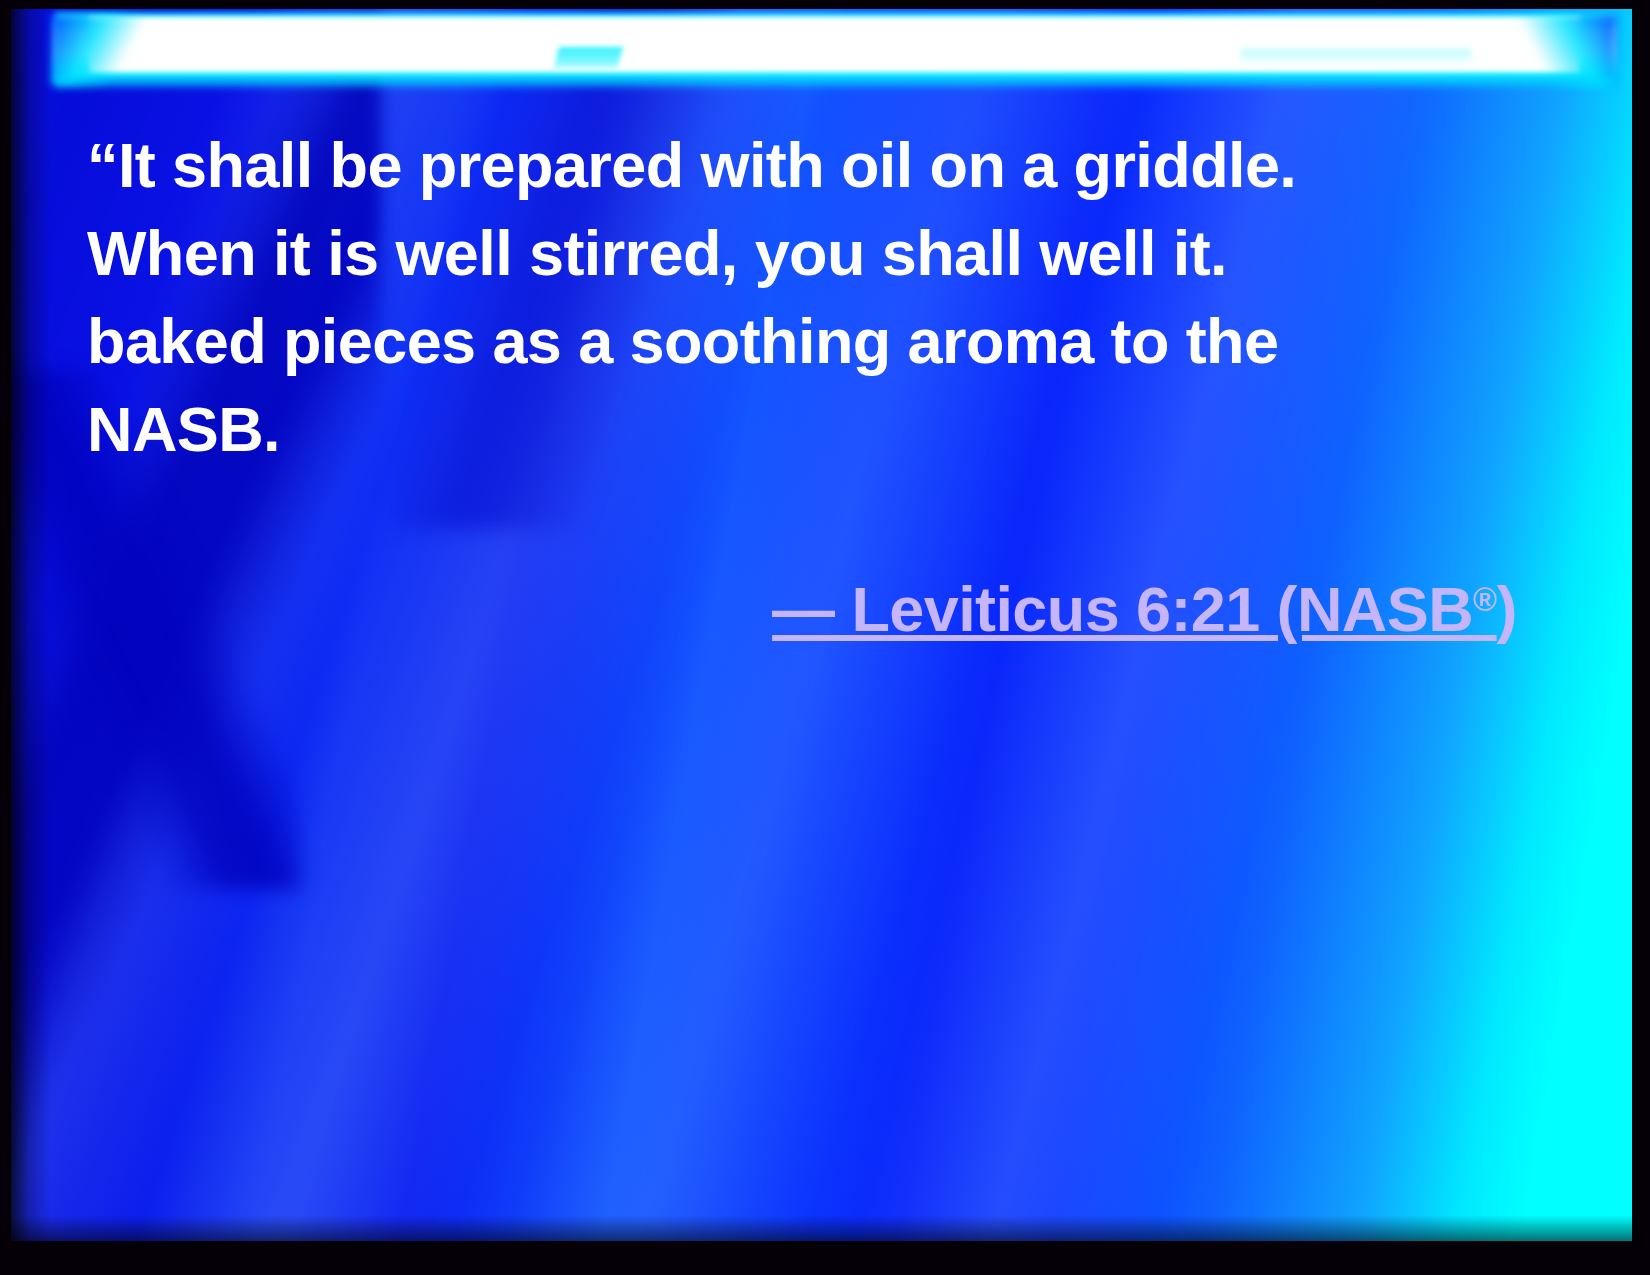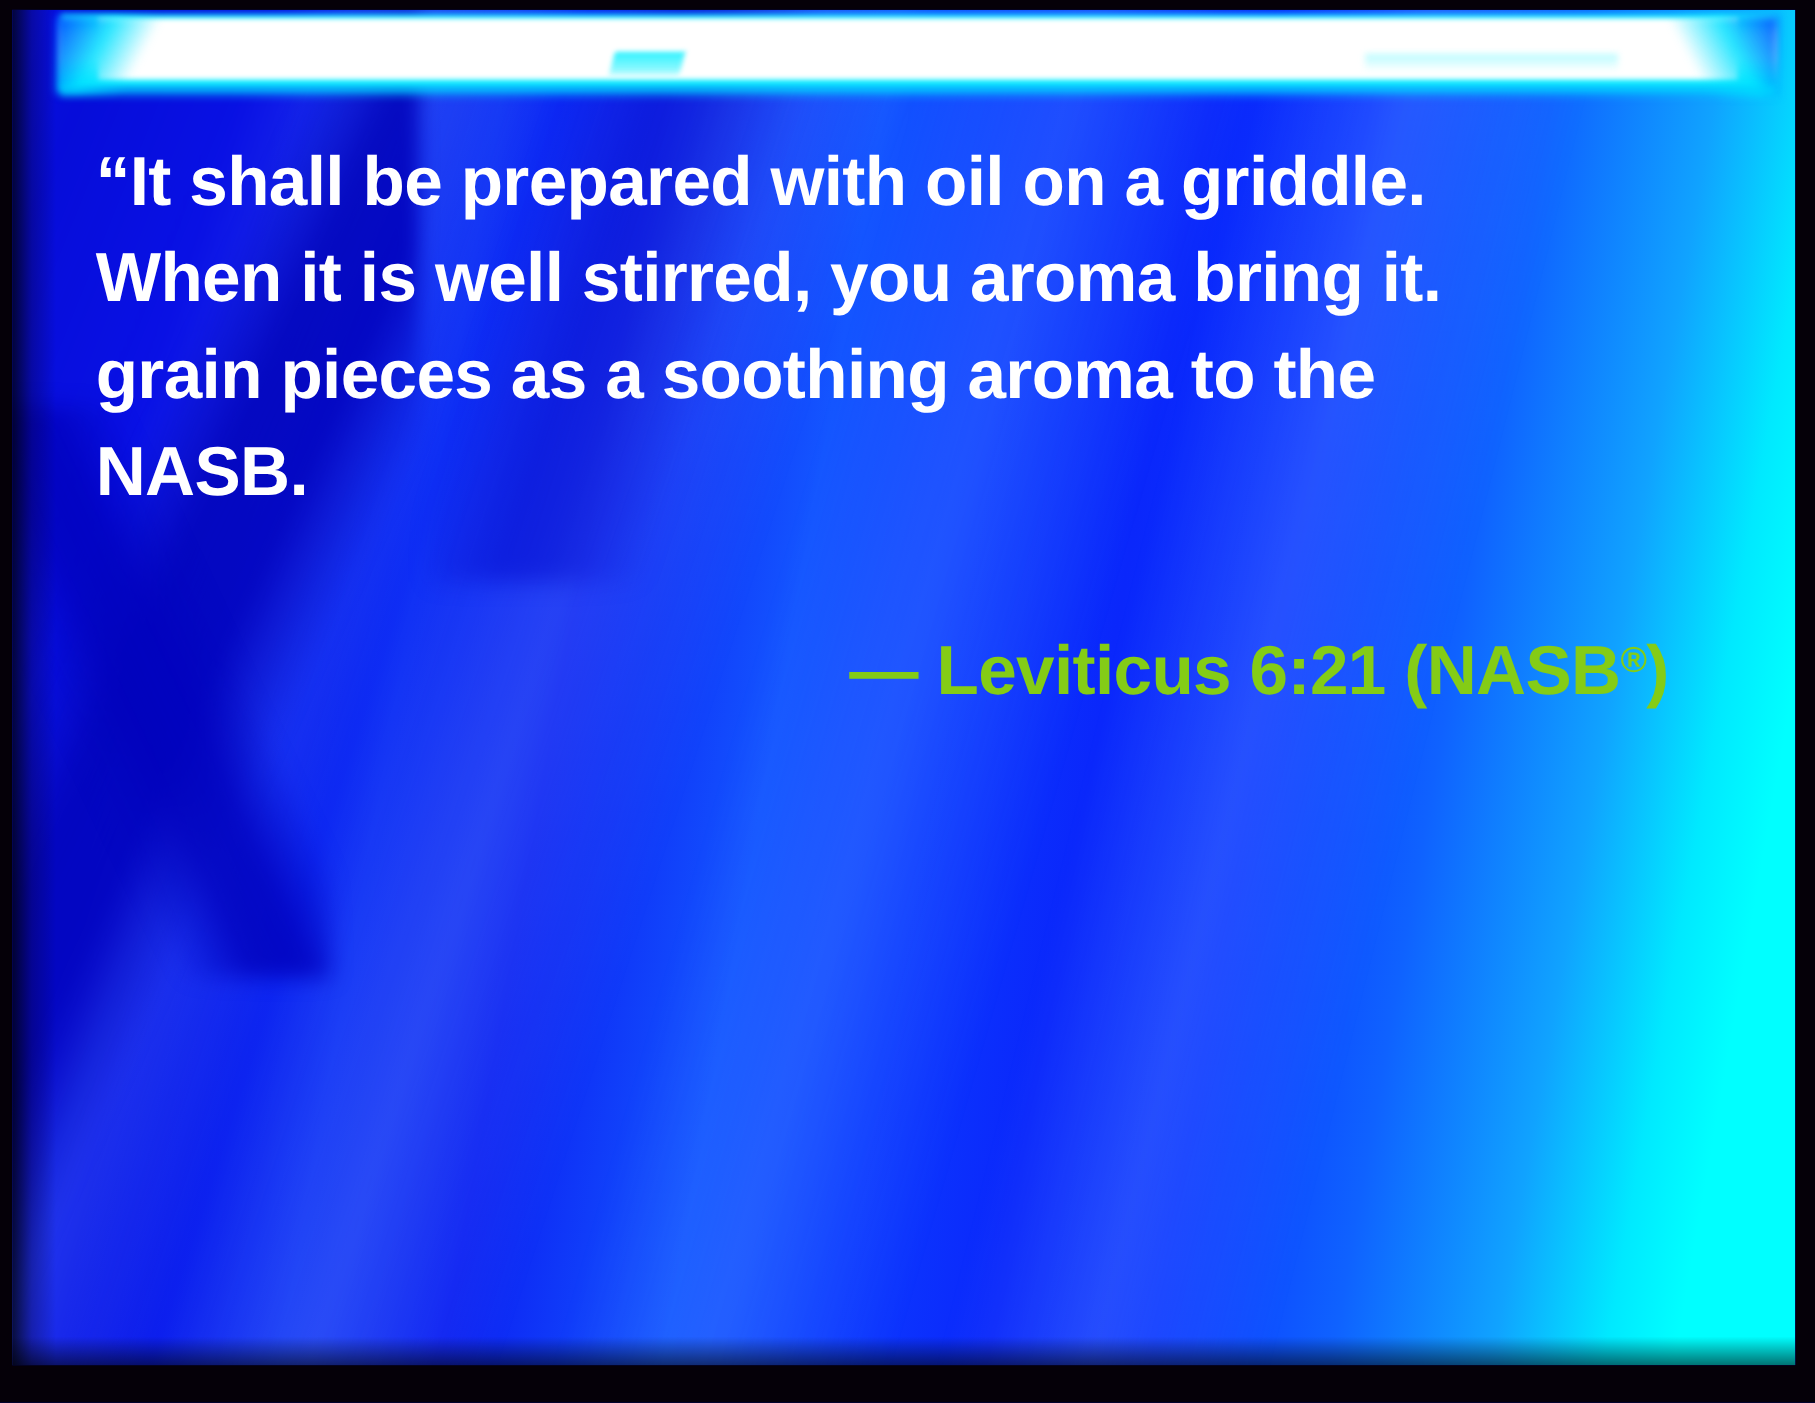--- a/index.html
+++ b/index.html
@@ -210,26 +210,27 @@
     letter-spacing: -0.6px;
     white-space: nowrap;
     text-align: left;
   }
   .attribution {
     position: absolute;
     left: 76px;
     top: 547px;
     width: 1430px;
     text-align: right;
-    color: #84cc16;
+    color: #c4b5fd;
     font-size: 63px;
     font-weight: bold;
     line-height: 88px;
     letter-spacing: -0.6px;
     white-space: nowrap;
+    text-decoration: underline;
   }
   .reg {
     font-size: 0.52em;
     vertical-align: 0.62em;
     font-weight: bold;
   }
 </style>
 </head>
 <body>
 
@@ -250,21 +251,21 @@
       <div class="band-white"></div>
       <div class="band-bevel-l"></div>
       <div class="band-bevel-r"></div>
       <div class="band-notch"></div>
       <div class="band-notch-2"></div>
       <div class="band-shadow"></div>
     </div>
 
     <div class="verse-block">
       <div class="verse-line">“It shall be prepared with oil on a griddle.</div>
-      <div class="verse-line">When it is well stirred, you aroma bring it.</div>
-      <div class="verse-line">grain pieces as a soothing aroma to the</div>
+      <div class="verse-line">When it is well stirred, you shall well it.</div>
+      <div class="verse-line">baked pieces as a soothing aroma to the</div>
       <div class="verse-line">NASB.</div>
     </div>
 
     <div class="attribution"><span>— Leviticus 6:21 (NASB</span><span class="reg">®</span><span>)</span></div>
 
   </div>
 </div>
 
 </body></html>

